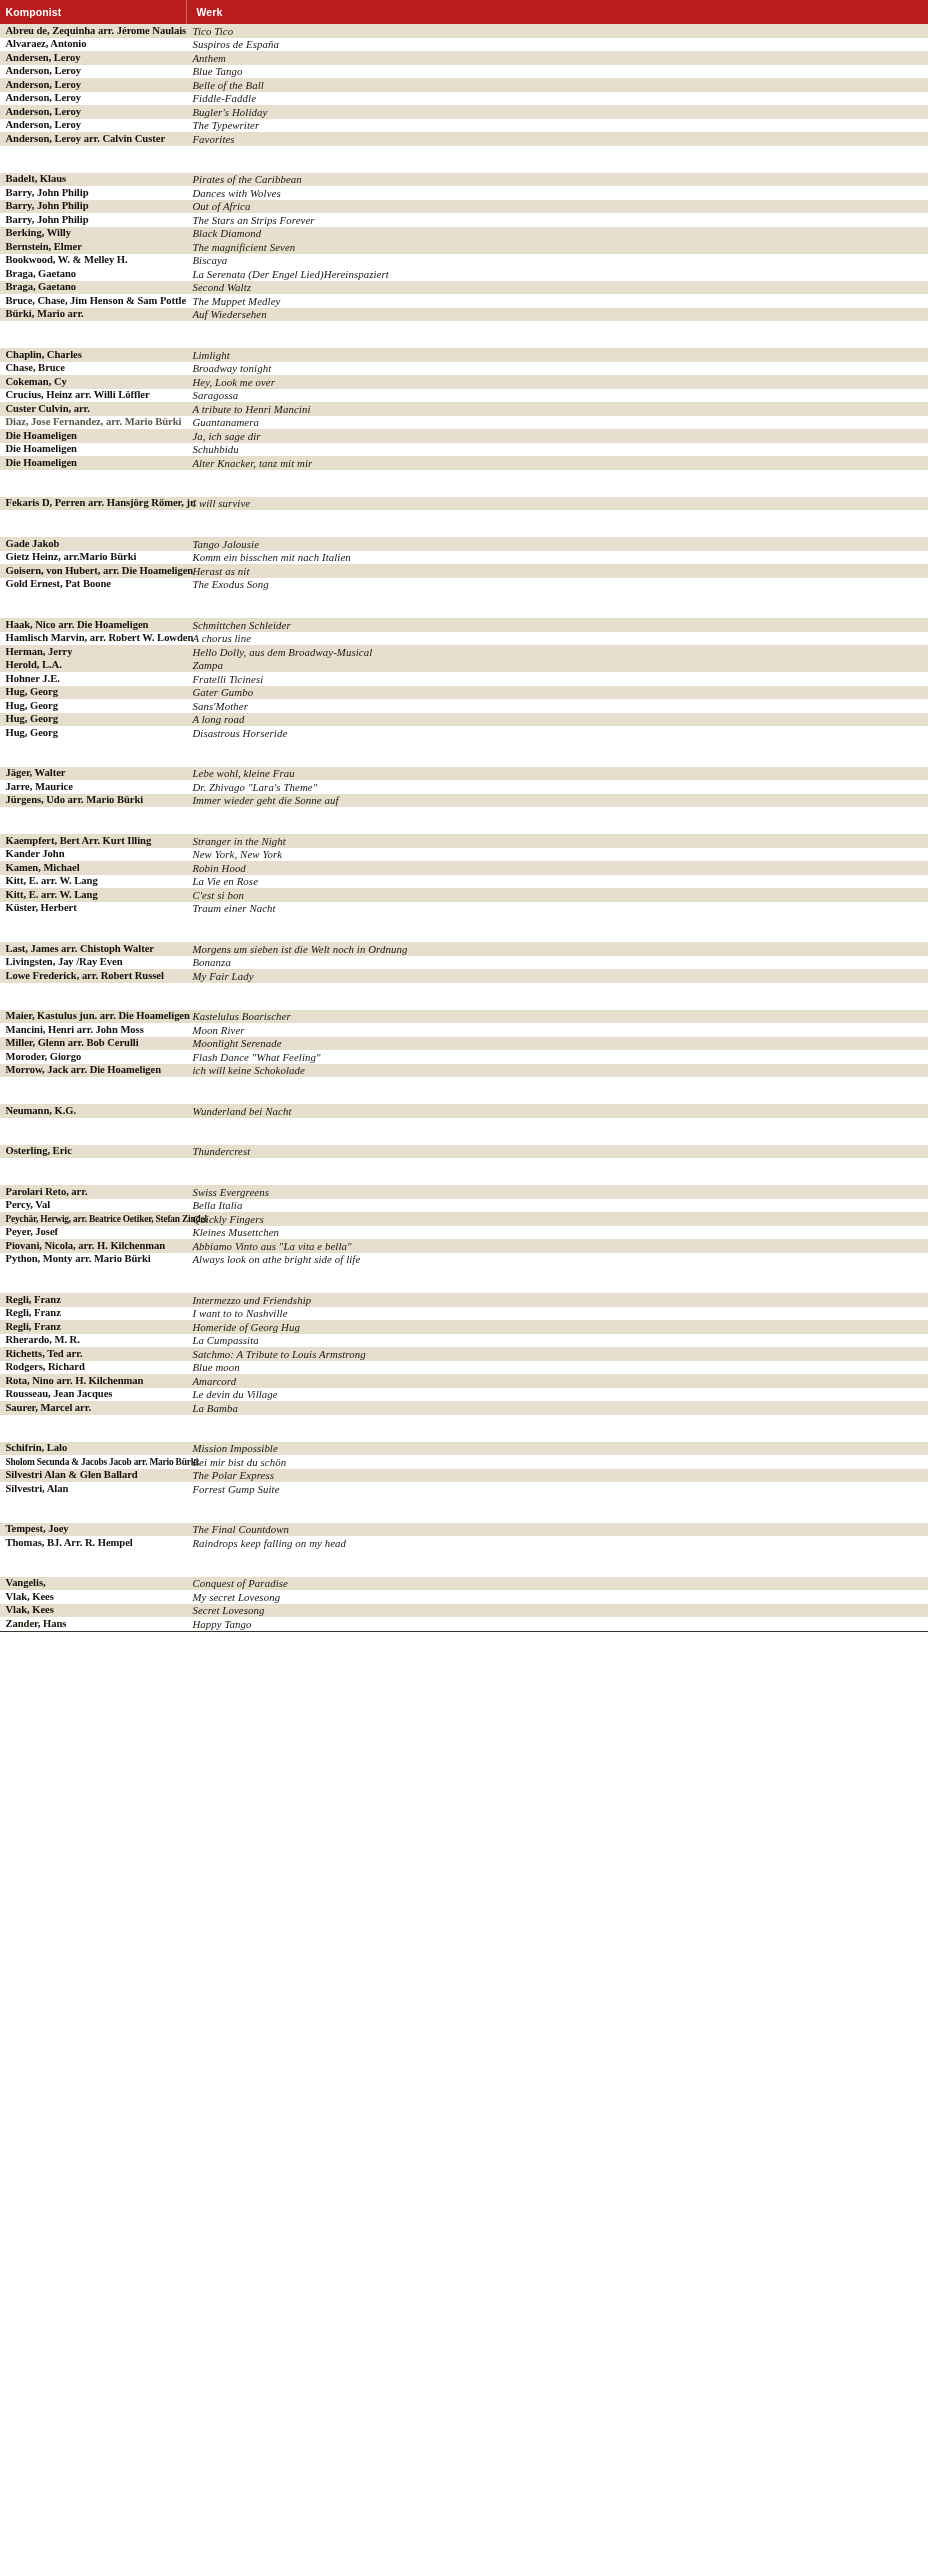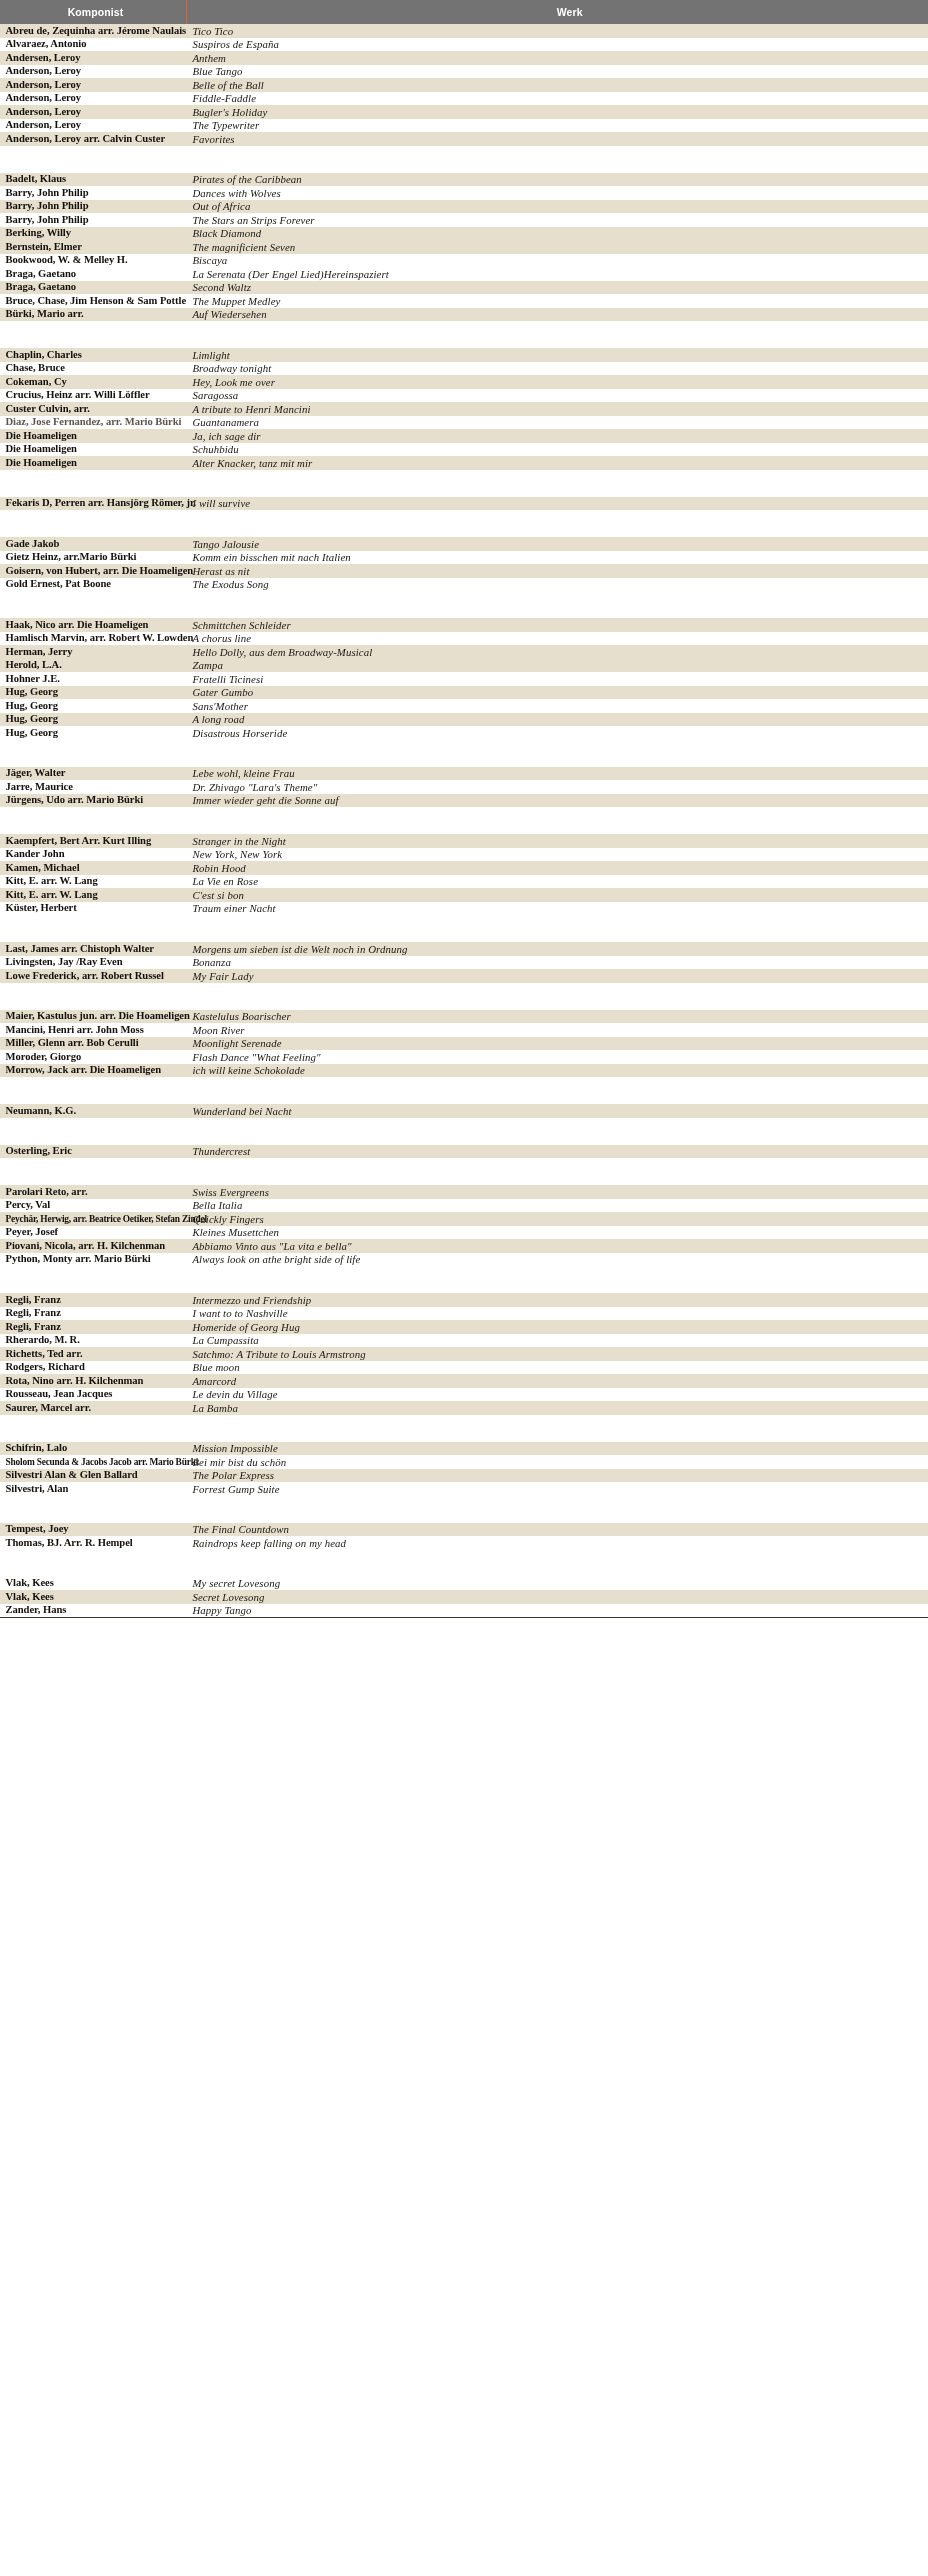--- a/index.html
+++ b/index.html
@@ -14,35 +14,35 @@
   }
   #repertoire-table {
     width: 929px;
     border-collapse: collapse;
     table-layout: fixed;
   }
   #repertoire-table col.col-komponist { width: 186px; }
   #repertoire-table col.col-werk { width: 743px; }
 
   thead th {
-    background: #737373;
+    background: #b91c1c;
     color: #ffffff;
     font-family: "Liberation Sans", "DejaVu Sans", sans-serif;
     font-size: 10.5px;
     font-weight: bold;
-    text-align: center;
+    text-align: left;
     padding: 3.6px 0 3.6px 5.5px;
     height: 17.3px;
     line-height: 11px;
     vertical-align: middle;
     letter-spacing: 0.1px;
   }
   thead th.th-werk {
     border-left: 0.9px solid #b8705f;
-    padding-left: 24px;
+    padding-left: 10px;
   }
 
   tbody tr {
     height: 13.5px;
   }
   tbody tr.shaded td { background: #e6dfcd; }
   tbody tr.plain td { background: #ffffff; }
 
   tbody td {
     padding: 0 0 0 5.5px;
@@ -543,20 +543,24 @@
         <td class="cell-werk">Raindrops keep falling on my head</td>
       </tr>
       <tr class="spacer plain">
         <td class="cell-komponist">&nbsp;</td>
         <td class="cell-werk">&nbsp;</td>
       </tr>
       <tr class="spacer plain">
         <td class="cell-komponist">&nbsp;</td>
         <td class="cell-werk">&nbsp;</td>
       </tr>
+      <tr class="shaded">
+        <td class="cell-komponist">Vangelis,</td>
+        <td class="cell-werk">Conquest of Paradise</td>
+      </tr>
       <tr class="plain">
         <td class="cell-komponist">Vlak, Kees</td>
         <td class="cell-werk">My secret Lovesong</td>
       </tr>
       <tr class="shaded">
         <td class="cell-komponist">Vlak, Kees</td>
         <td class="cell-werk">Secret Lovesong</td>
       </tr>
       <tr class="plain last-row">
         <td class="cell-komponist">Zander, Hans</td>

